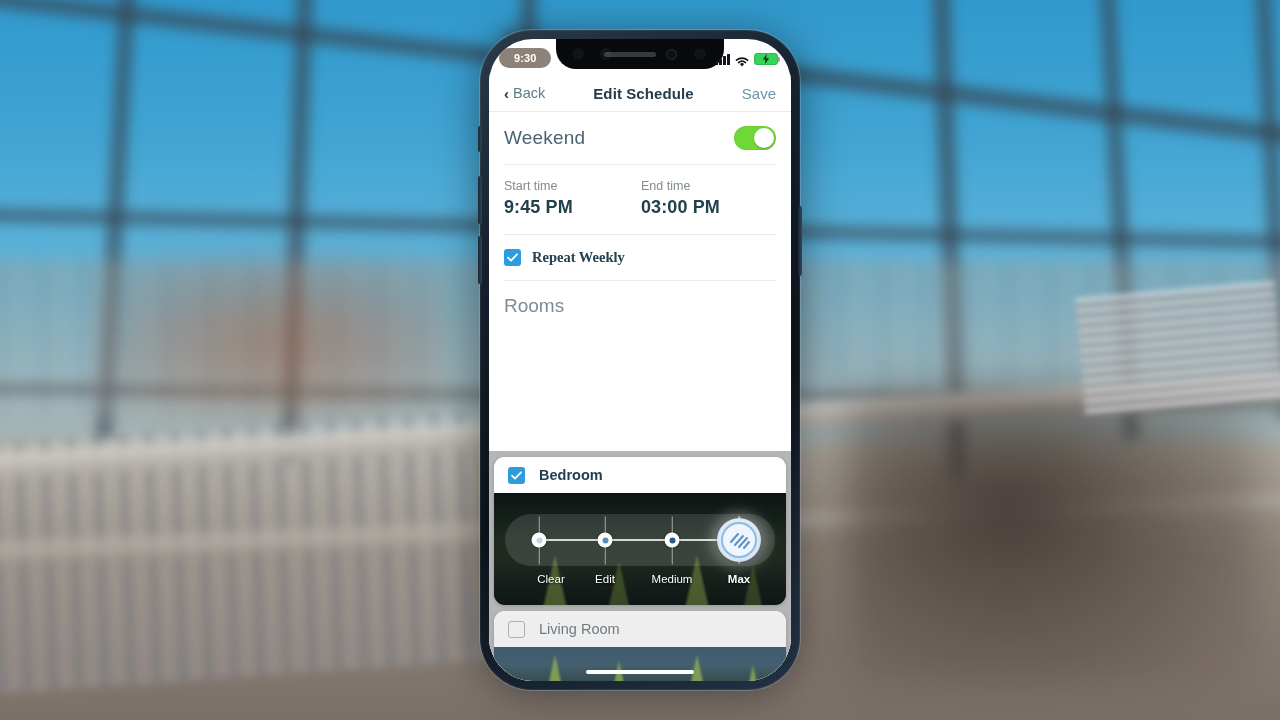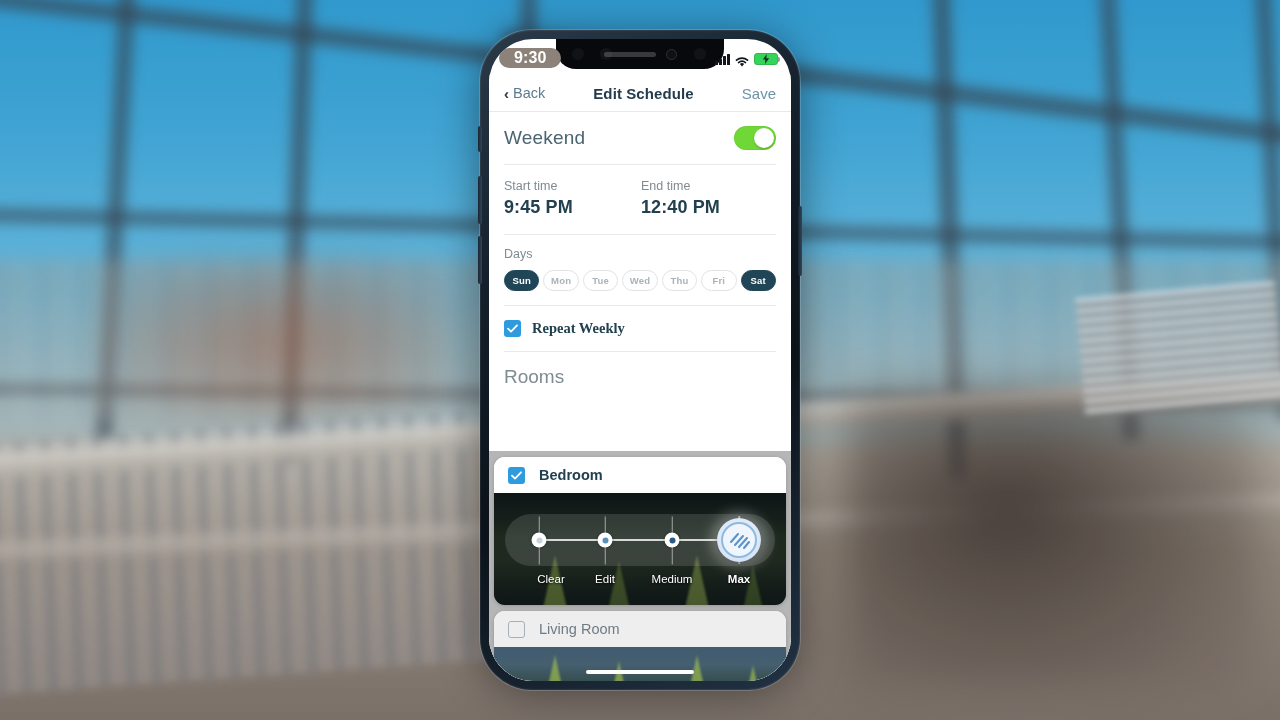--- a/index.html
+++ b/index.html
@@ -221,21 +221,21 @@
   .time-pill {
     display: inline-flex;
     align-items: center;
     justify-content: center;
     min-width: 48px;
     height: 20px;
     padding: 0 15px;
     border-radius: 11px;
     background: #8d8279;
     color: #ffffff;
-    font-size: 16px;
+    font-size: 11px;
     font-weight: bold;
     letter-spacing: .1px;
     margin-top: 2px;
   }
   .status-icons {
     display: flex;
     align-items: flex-end;
     gap: 5px;
     margin-top: 3px;
   }
@@ -671,36 +671,24 @@
               </div>
             </div>
 
             <div class="times">
               <div class="time-col start">
                 <div class="time-label">Start time</div>
                 <div class="time-val">9:45 PM</div>
               </div>
               <div class="time-col">
                 <div class="time-label">End time</div>
-                <div class="time-val">12:40 PM</div>
+                <div class="time-val">03:00 PM</div>
               </div>
             </div>
 
-            <div class="days-block">
-              <div class="days-label">Days</div>
-              <div class="chips">
-                <div class="chip on">Sun</div>
-                <div class="chip">Mon</div>
-                <div class="chip">Tue</div>
-                <div class="chip">Wed</div>
-                <div class="chip">Thu</div>
-                <div class="chip">Fri</div>
-                <div class="chip on">Sat</div>
-              </div>
-            </div>
 
             <div class="repeat-row">
               <div class="cbox checked">
                 <svg width="11" height="9" viewBox="0 0 11 9">
                   <path d="M1 4.6 L4 7.6 L10 1.3" stroke="#fff" stroke-width="1.8" fill="none" stroke-linecap="round" stroke-linejoin="round"></path>
                 </svg>
               </div>
               <div class="repeat-label">Repeat Weekly</div>
             </div>
 

